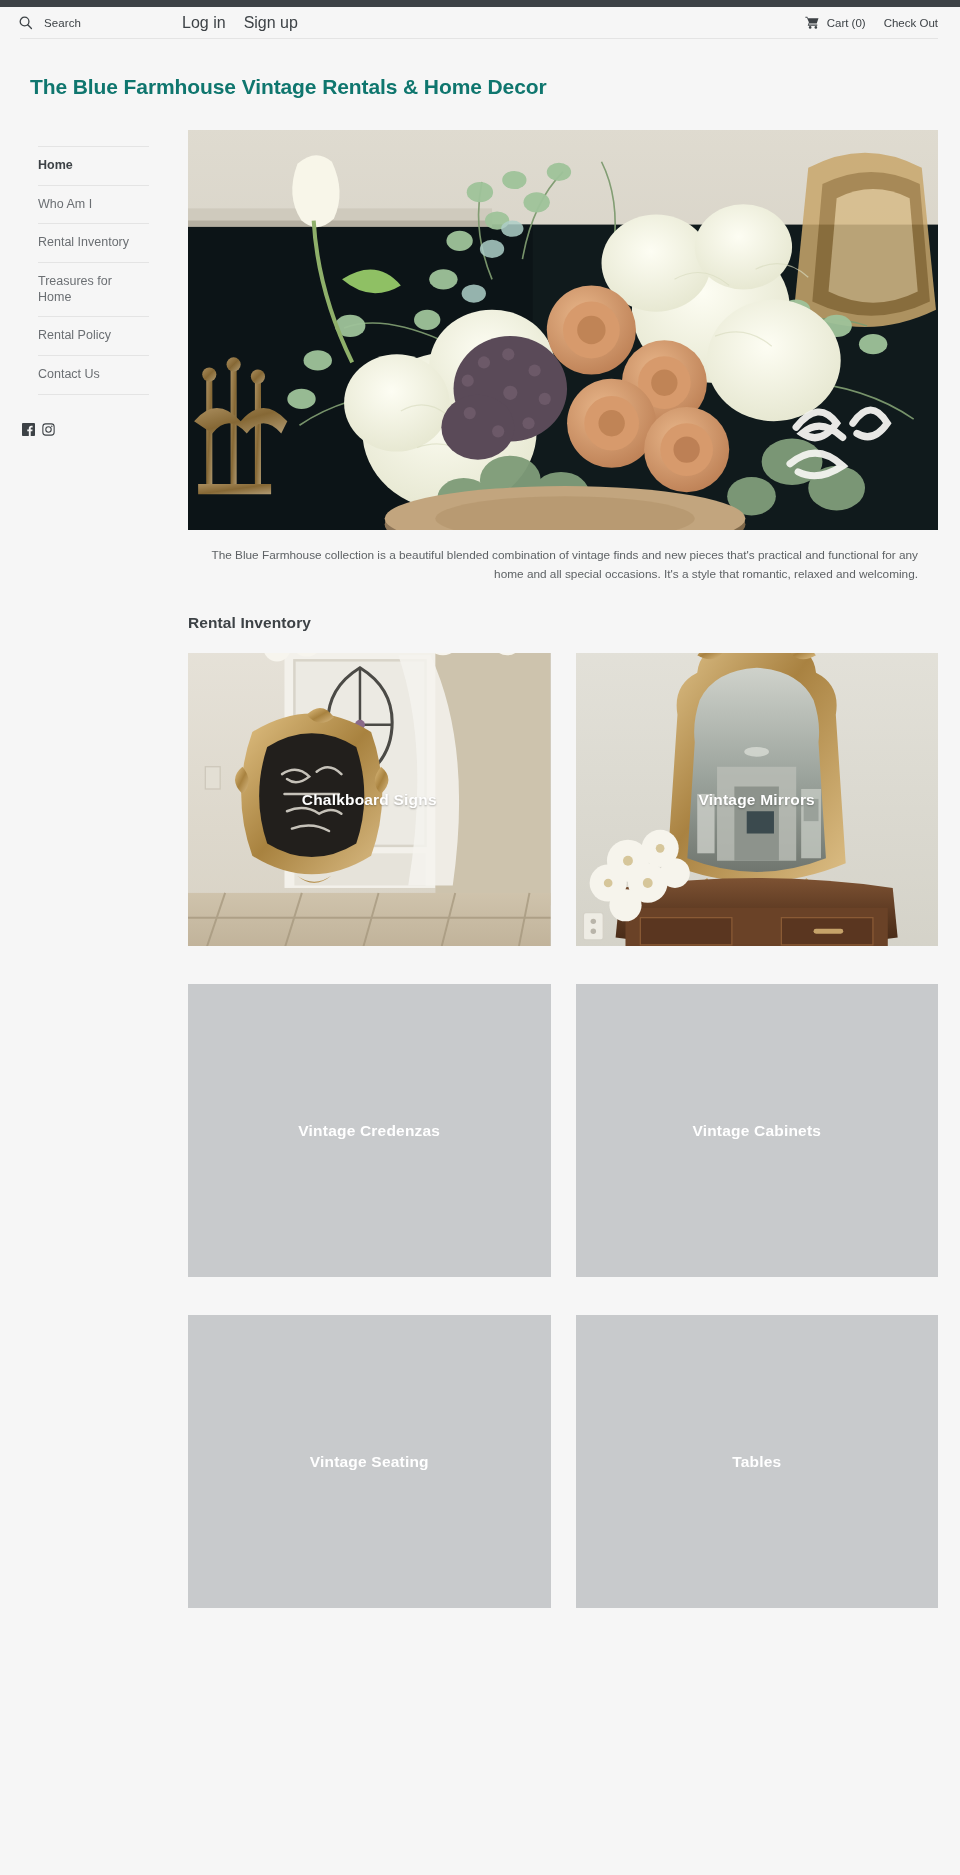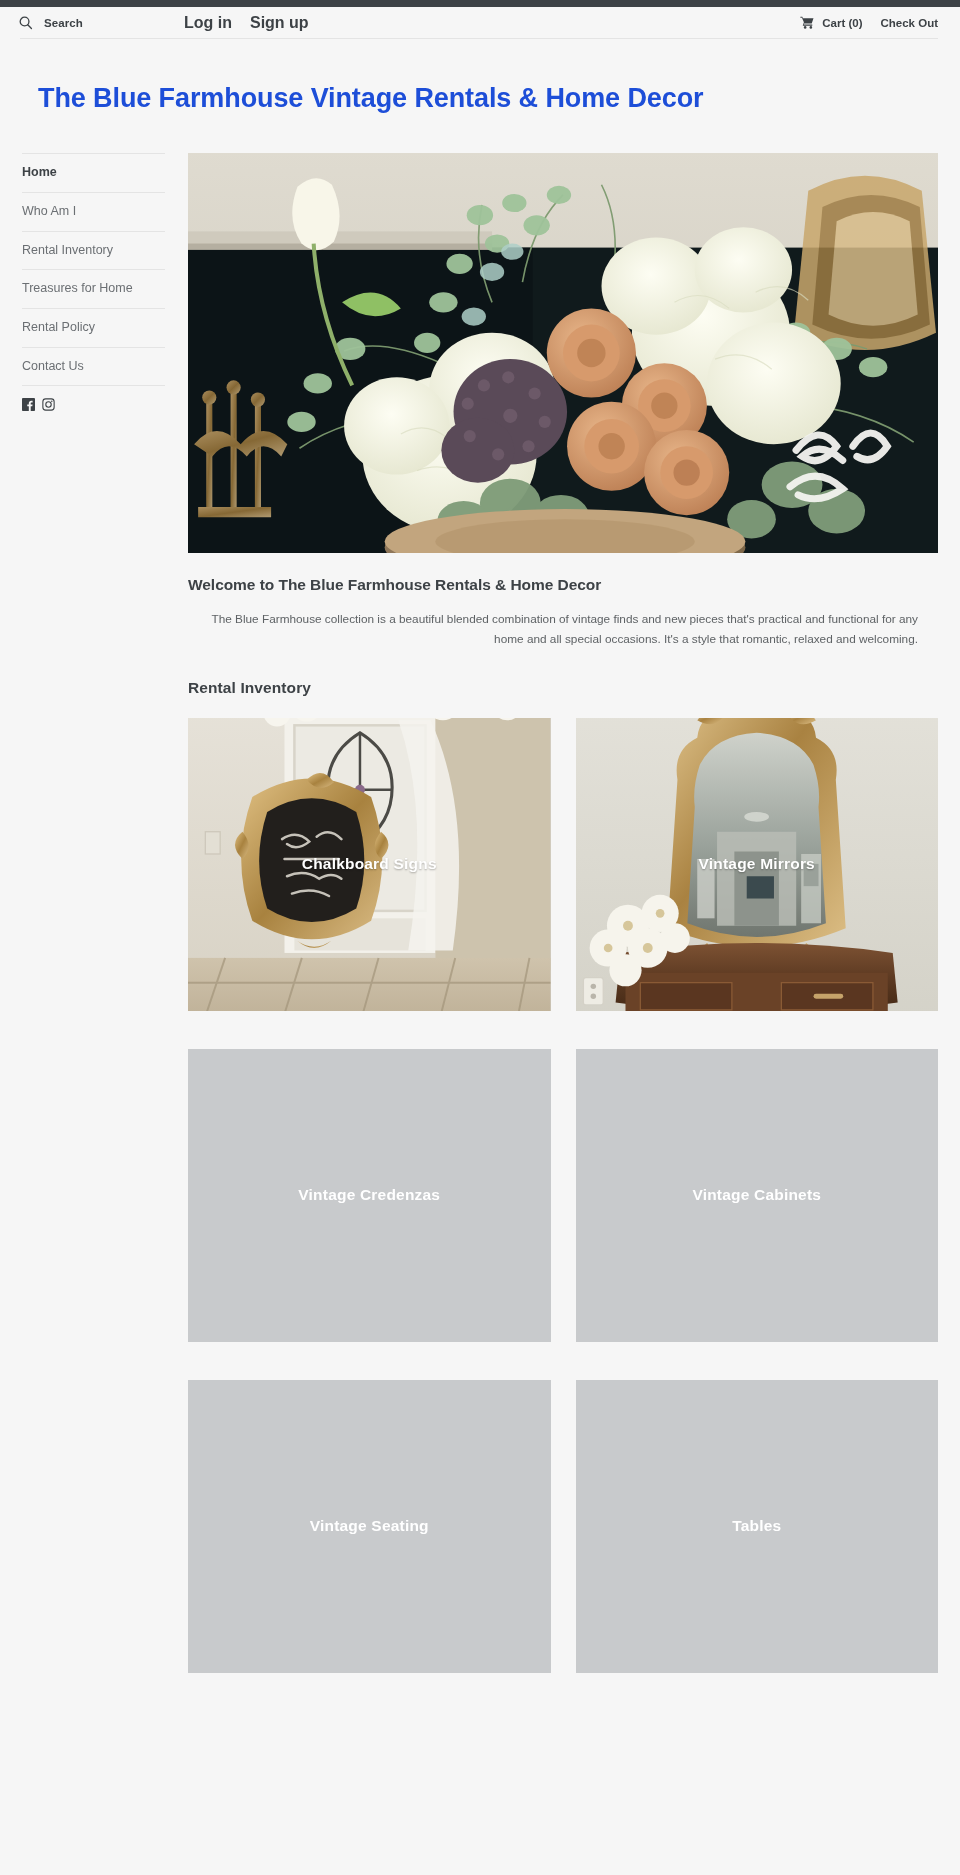--- a/index.html
+++ b/index.html
@@ -28,21 +28,20 @@
 
   
   .util-bar {
     height: 31px;
     display: flex;
     align-items: center;
     padding: 0 22px 0 18px;
     font-size: 11.5px;
     color: #3d4246;
     position: relative;
-    font-weight: bold;
   }
   .util-left {
     display: flex;
     align-items: center;
   }
   .search-link {
     display: flex;
     align-items: center;
     gap: 11px;
     color: #3d4246;
@@ -92,25 +91,25 @@
     height: 1px;
     background: #e4e4e4;
     margin: 0 22px 0 20px;
   }
 
   
   .site-title-wrap {
     padding: 27px 20px 0 22px;
   }
   .site-title {
-    font-size: 27px;
+    font-size: 21px;
     font-weight: bold;
     letter-spacing: -0.1px;
-    color: #1d4ed8;
-    margin: 16px;
+    color: #0f766e;
+    margin: 8px;
     line-height: 1.2;
     text-decoration: none;
     display: inline-block;
     cursor: pointer;
   }
 
   
   .page {
     display: flex;
     align-items: flex-start;
@@ -118,21 +117,21 @@
   }
 
   
   .sidebar {
     width: 165px;
     flex: 0 0 165px;
     padding-right: 22px;
   }
   .nav-list {
     list-style: none;
-    margin: 0;
+    margin: 16px;
     padding: 0;
     border-top: 1px solid #e4e4e4;
   }
   .nav-list li { border-bottom: 1px solid #e4e4e4; }
   .nav-list a {
     display: block;
     padding: 11px 2px 11px 0;
     font-size: 12.5px;
     color: #6b6f73;
     text-decoration: none;
@@ -489,21 +488,20 @@
         <ellipse cx="372" cy="386" rx="128" ry="22" fill="#b19167" opacity=".55"></ellipse>
 
         <g stroke="#f4f4f0" stroke-width="7" fill="none" stroke-linecap="round" opacity=".95">
           <path d="M600 296 q22 -28 40 -4 q-16 22 -34 10 q18 -16 40 4"></path>
           <path d="M656 292 q18 -26 34 0 q-14 20 -30 10"></path>
           <path d="M594 332 q26 -22 52 2 q-24 16 -44 6"></path>
         </g>
       </svg>
     </div>
 
-    <h2 class="welcome-heading">Welcome to The Blue Farmhouse Rentals &amp; Home Decor</h2>
     <p class="welcome-body"> The Blue Farmhouse collection is a beautiful blended combination of vintage finds and new pieces that's practical and functional for any home and all special occasions. It's a style that romantic, relaxed and welcoming.</p>
 
     <h2 class="section-heading">Rental Inventory</h2>
 
     <div class="tile-grid">
 
       <a class="tile" href="#">
         <svg class="tile-art" viewBox="0 0 293 293" preserveAspectRatio="xMidYMid slice">
           <defs>
             <linearGradient id="cbWall" x1="0" y1="0" x2="0" y2="1">

